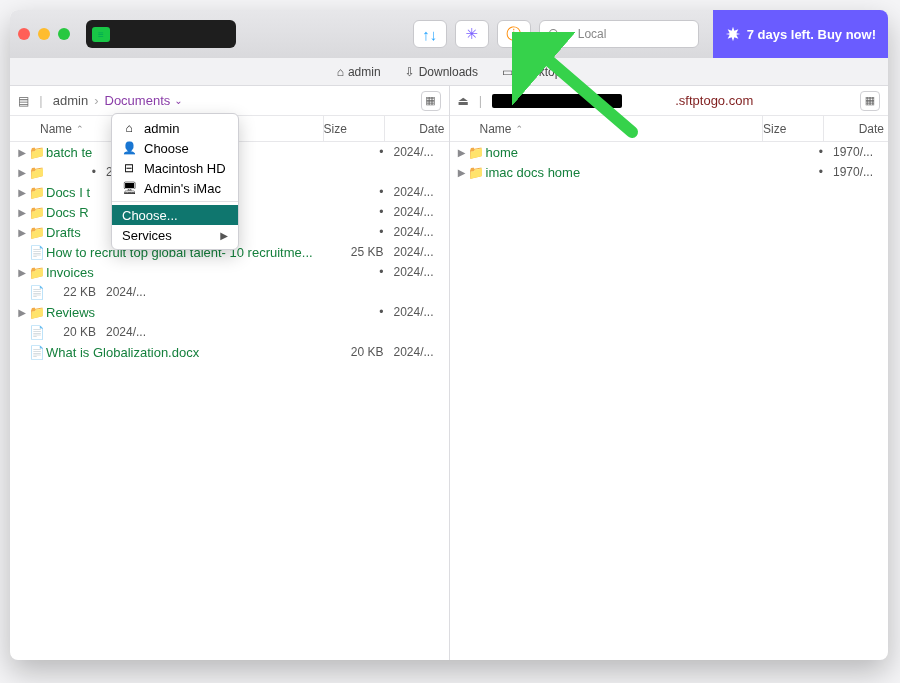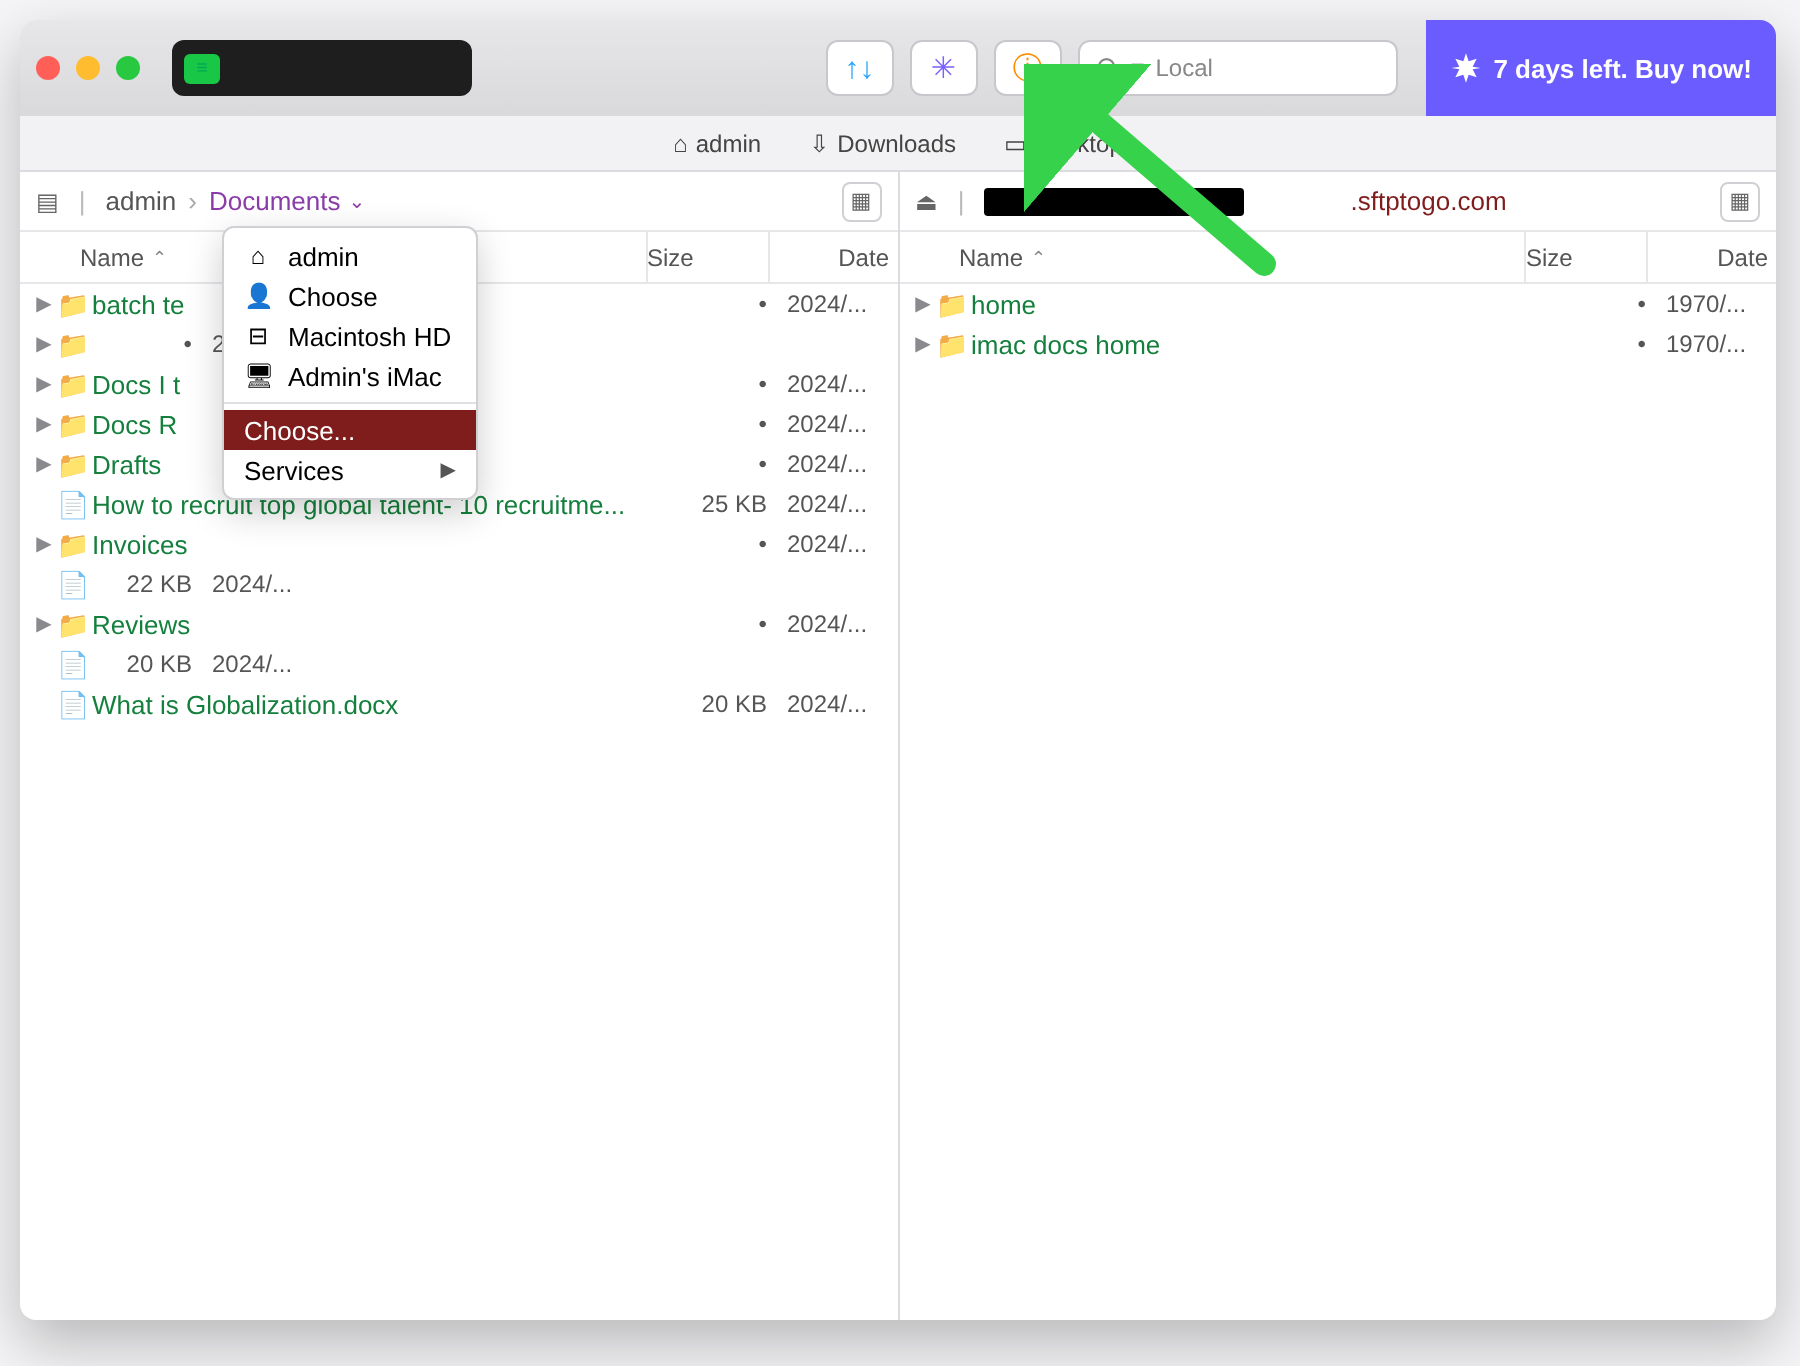--- a/index.html
+++ b/index.html
@@ -55,21 +55,21 @@
   .row .ic{width:18px; text-align:center;}
   .row .fname{flex:1; white-space:nowrap; overflow:hidden; text-overflow:ellipsis; padding-right:6px; color:#15803d;}
   .row .sz{width:60px; text-align:right; color:#555; padding-right:10px; font-size:12px;}
   .row .dt{width:55px; color:#555; font-size:12px;}
   .ic-folder{color:#4aa6ff;}
   .ic-doc{color:#3f7de0;}
 
   
   .dropdown { position:absolute; left:101px; top:27px; width:128px; background:#fff; border:1px solid #cfcfd4; border-radius:6px; box-shadow:0 6px 18px rgba(0,0,0,.2); padding:4px 0; z-index:10; font-size:13px;}
   .dd-item{height:20px; display:flex; align-items:center; padding:0 10px; gap:8px; cursor:pointer;}
-  .dd-item.hl{background:#7f1d1d; color:#fff;}
+  .dd-item.hl{background:#0f766e; color:#fff;}
   .dd-sep{height:1px; background:#e0e0e4; margin:3px 0;}
   .dd-ic{width:14px; text-align:center; font-size:12px;}
   .dd-arrow{margin-left:auto; font-size:10px; color:#555;}
 
   
   .anno-arrow{position:absolute; left:512px; top:32px; pointer-events:none; z-index:20;}
 </style>
 </head>
 <body>
 

